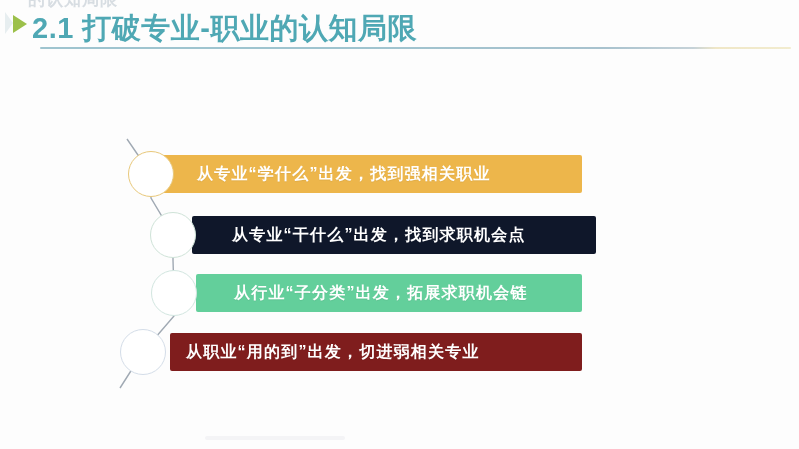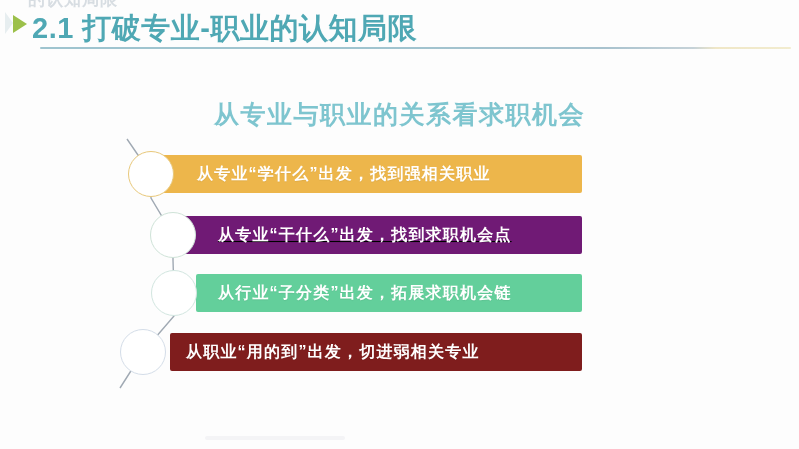--- a/index.html
+++ b/index.html
@@ -159,38 +159,37 @@
   <div class="clipped-top">的认知局限</div>
 
   <div class="header-row">
     <div class="bullet-arrow-ghost"></div>
     <div class="bullet-arrow"></div>
     <div class="header-title">2.1 打破专业-职业的认知局限</div>
   </div>
 
   <div class="divider"></div>
 
-  <div class="main-title">从专业与职业的关系看求职机会</div>
 
   <div class="diagram">
     <svg class="connector-svg" viewBox="0 0 799 449" xmlns="http://www.w3.org/2000/svg">
       <path d="M 127 139 L 151 174 L 151 198 L 173 235 L 173 260 L 174 293 L 174 316 L 143 352 L 120 388" fill="none" stroke="#8f9aa6" stroke-width="1.4" opacity="0.85"></path>
     </svg>
 
     <div class="bar" style="left:155px; top:155px; width:427px; background:#edb64b; padding-left:42px;">
       <span class="bar-label">从专业“学什么”出发，找到强相关职业</span>
     </div>
     <div class="node-circle" style="left:128px; top:151px; border-color:#e8c87a;"></div>
 
-    <div class="bar" style="left:178px; top:216px; width:404px; background:#701a75; padding-left:40px;text-decoration:underline;">
+    <div class="bar" style="left:192px; top:216px; width:404px; background:#0f172a; padding-left:40px;">
       <span class="bar-label">从专业“干什么”出发，找到求职机会点</span>
     </div>
     <div class="node-circle" style="left:150px; top:212px; border-color:#cfe3d8;"></div>
 
-    <div class="bar" style="left:196px; top:274px; width:386px; background:#63cf9b; padding-left:22px;">
+    <div class="bar" style="left:196px; top:274px; width:386px; background:#63cf9b; padding-left:38px;">
       <span class="bar-label">从行业“子分类”出发，拓展求职机会链</span>
     </div>
     <div class="node-circle" style="left:151px; top:270px; border-color:#d2e6e0;"></div>
 
     <div class="bar" style="left:170px; top:333px; width:412px; background:#7f1d1d; padding-left:16px;">
       <span class="bar-label">从职业“用的到”出发，切进弱相关专业</span>
     </div>
     <div class="node-circle" style="left:120px; top:329px; border-color:#d4dde8;"></div>
   </div>
 

